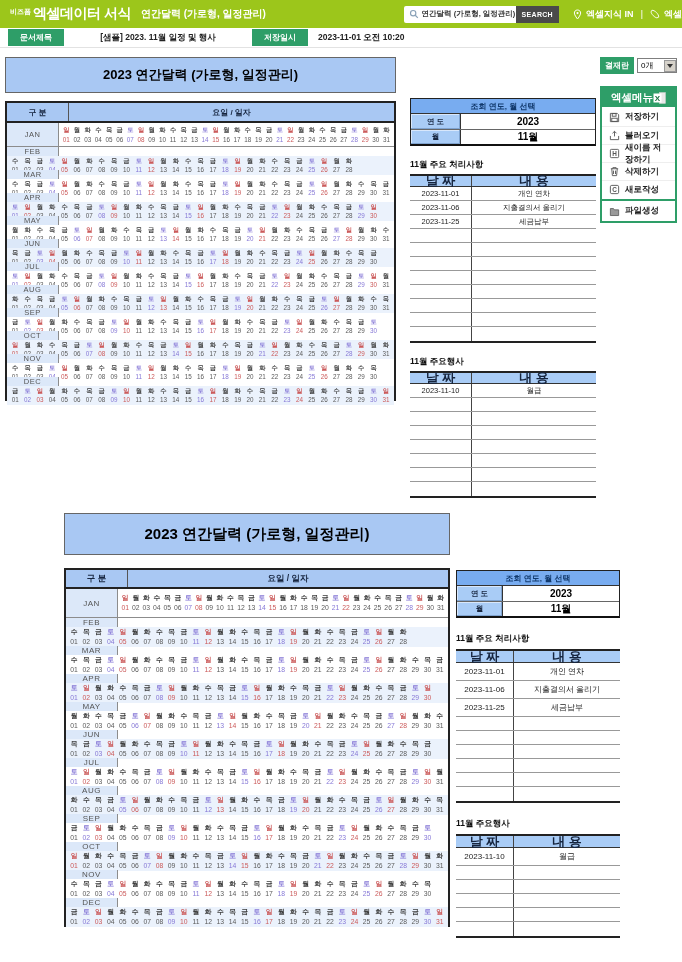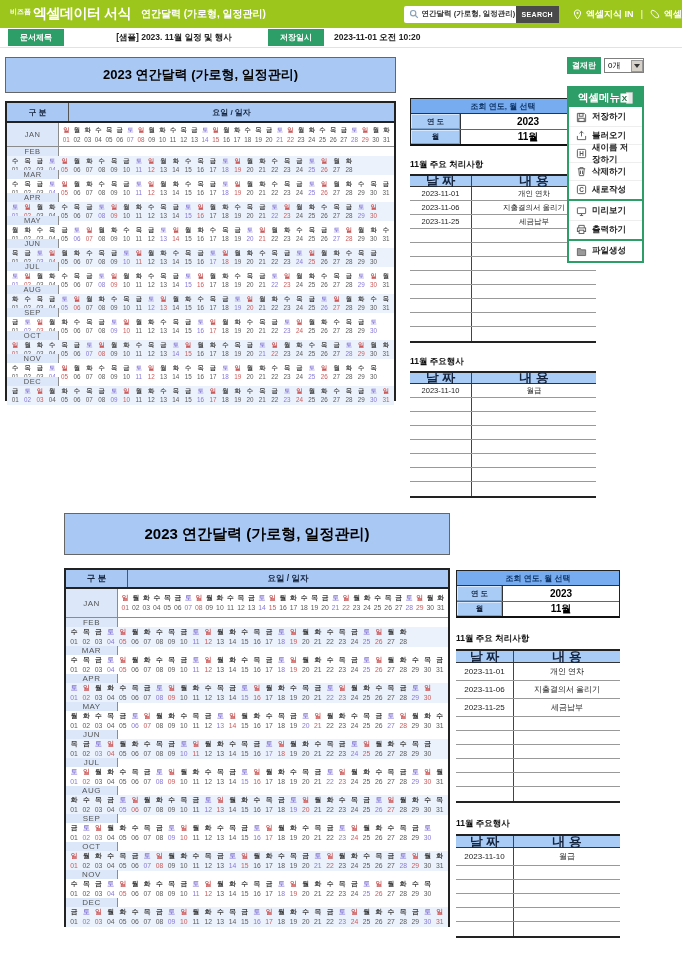--- a/index.html
+++ b/index.html
@@ -24,21 +24,21 @@
   .toplinks { display: flex; align-items: center; gap: 4px; margin-left: 14px;
               font-size: 9px; font-weight: bold; white-space: nowrap; flex-shrink: 0; }
   .toplinks .divider { opacity: .7; margin: 0 3px; }
 
   
   .subbar { position: absolute; left: 0; top: 28px; width: 682px; height: 20px; background: #fff;
             border-bottom: 1px solid #e2e2e2; display: flex; align-items: center; padding: 0 8px; gap: 10px; text-align: center; }
   .badge { background: var(--accent-green,#2E9E68); color: #fff; font-size: 8px; font-weight: bold;
            padding: 3px 12px; flex-shrink: 0; }
   .subval { font-size: 8.5px; font-weight: bold; color: #222; }
-  .subval.first { width: 168px; margin-left: 16px; }
+  .subval.first { width: 168px; }
 
   
   .title-box { background: var(--calendar-header-blue,#A9C8F3); border: 1px solid #666;
                display: flex; align-items: center; justify-content: center; font-weight: bold; color: #000; }
   .cal { border: 2px solid #222; background: #fff; }
   .cal-head { display: flex; background: var(--calendar-header-blue,#A9C8F3);
               border-bottom: 2px solid #222; font-weight: bold; color: #16253f; }
   .cal-head-left { width: 62px; border-right: 1px solid #555; display: flex; align-items: center; justify-content: center; }
   .cal-head-right { flex: 1; display: flex; align-items: center; justify-content: center; }
   .cal-row { display: flex; }
@@ -97,21 +97,21 @@
 
   .panel-lg { position: absolute; left: 456px; top: 570px; width: 164px; }
   .panel-lg .tbl-label { margin: 15px 0 4px; }
   .panel-lg .tt-head { height: 14px; }
   .panel-lg .tt-row { height: 14px; }
   .panel-lg .tt-row.filled { height: 18px; font-size: 8px; }
   .panel-lg .tt-date { width: 58px; }
   .panel-lg .sp-label { width: 46px; }
 
   
-  .sidebar { position: absolute; left: 567px; top: 57px; width: 77px; }
+  .sidebar { position: absolute; left: 600px; top: 57px; width: 77px; }
   .approval { display: flex; align-items: center; gap: 3px; }
   .approval-label { background: var(--accent-green,#2E9E68); color: #fff; font-size: 8px;
                     font-weight: bold; padding: 3px 5px; flex-shrink: 0; }
   .approval-select { flex: 1; height: 15px; border: 1px solid #7f7f7f; background: #fff;
                      display: flex; align-items: center; font-size: 8px; padding-left: 3px; cursor: pointer; }
   .dd-btn { margin-left: auto; width: 12px; height: 12px; background: #D6D2CA; border: 1px solid #999;
             display: flex; align-items: center; justify-content: center; }
   .dd-arrow { width: 0; height: 0; border-left: 3px solid transparent; border-right: 3px solid transparent;
               border-top: 4px solid #333; }
   .menu-box { margin-top: 12px; border: 2px solid var(--accent-green,#2E9E68); background: #fff; }
@@ -1868,37 +1868,20 @@
         <svg class="micon" width="11" height="11" viewBox="0 0 12 12">
           <rect x="1.5" y="1.5" width="9" height="9" rx="1.5" fill="none" stroke="#555"></rect>
           <text x="6" y="8.7" font-size="7" font-weight="bold" text-anchor="middle" fill="#555">C</text>
         </svg>
         <span>새로작성</span>
       </div>
     </div>
     <div class="menu-group">
       <div class="menu-item">
         <svg class="micon" width="11" height="11" viewBox="0 0 12 12">
-          <rect x="1.5" y="2" width="9" height="6.3" rx="0.5" fill="none" stroke="#555"></rect>
-          <path d="M6 8.3 v2 M4.2 10.4 h3.6" stroke="#555" fill="none"></path>
-        </svg>
-        <span>미리보기</span>
-      </div>
-      <div class="menu-item">
-        <svg class="micon" width="11" height="11" viewBox="0 0 12 12">
-          <path d="M3 4.3 V1.5 h6 v2.8" fill="none" stroke="#555"></path>
-          <rect x="1.5" y="4.3" width="9" height="3.9" fill="none" stroke="#555"></rect>
-          <rect x="3.4" y="6.7" width="5.2" height="3.6" fill="#fff" stroke="#555"></rect>
-        </svg>
-        <span>출력하기</span>
-      </div>
-    </div>
-    <div class="menu-group">
-      <div class="menu-item">
-        <svg class="micon" width="11" height="11" viewBox="0 0 12 12">
           <path d="M1.5 2.8 h3.4 l1 1.4 h4.6 v6.2 h-9 z" fill="#9a9a9a" stroke="#666"></path>
         </svg>
         <span>파일생성</span>
       </div>
     </div>
   </div>
 </div>
 
 <div class="doc doc-lg">
   <div class="title-box">2023 연간달력 (가로형, 일정관리)</div>

